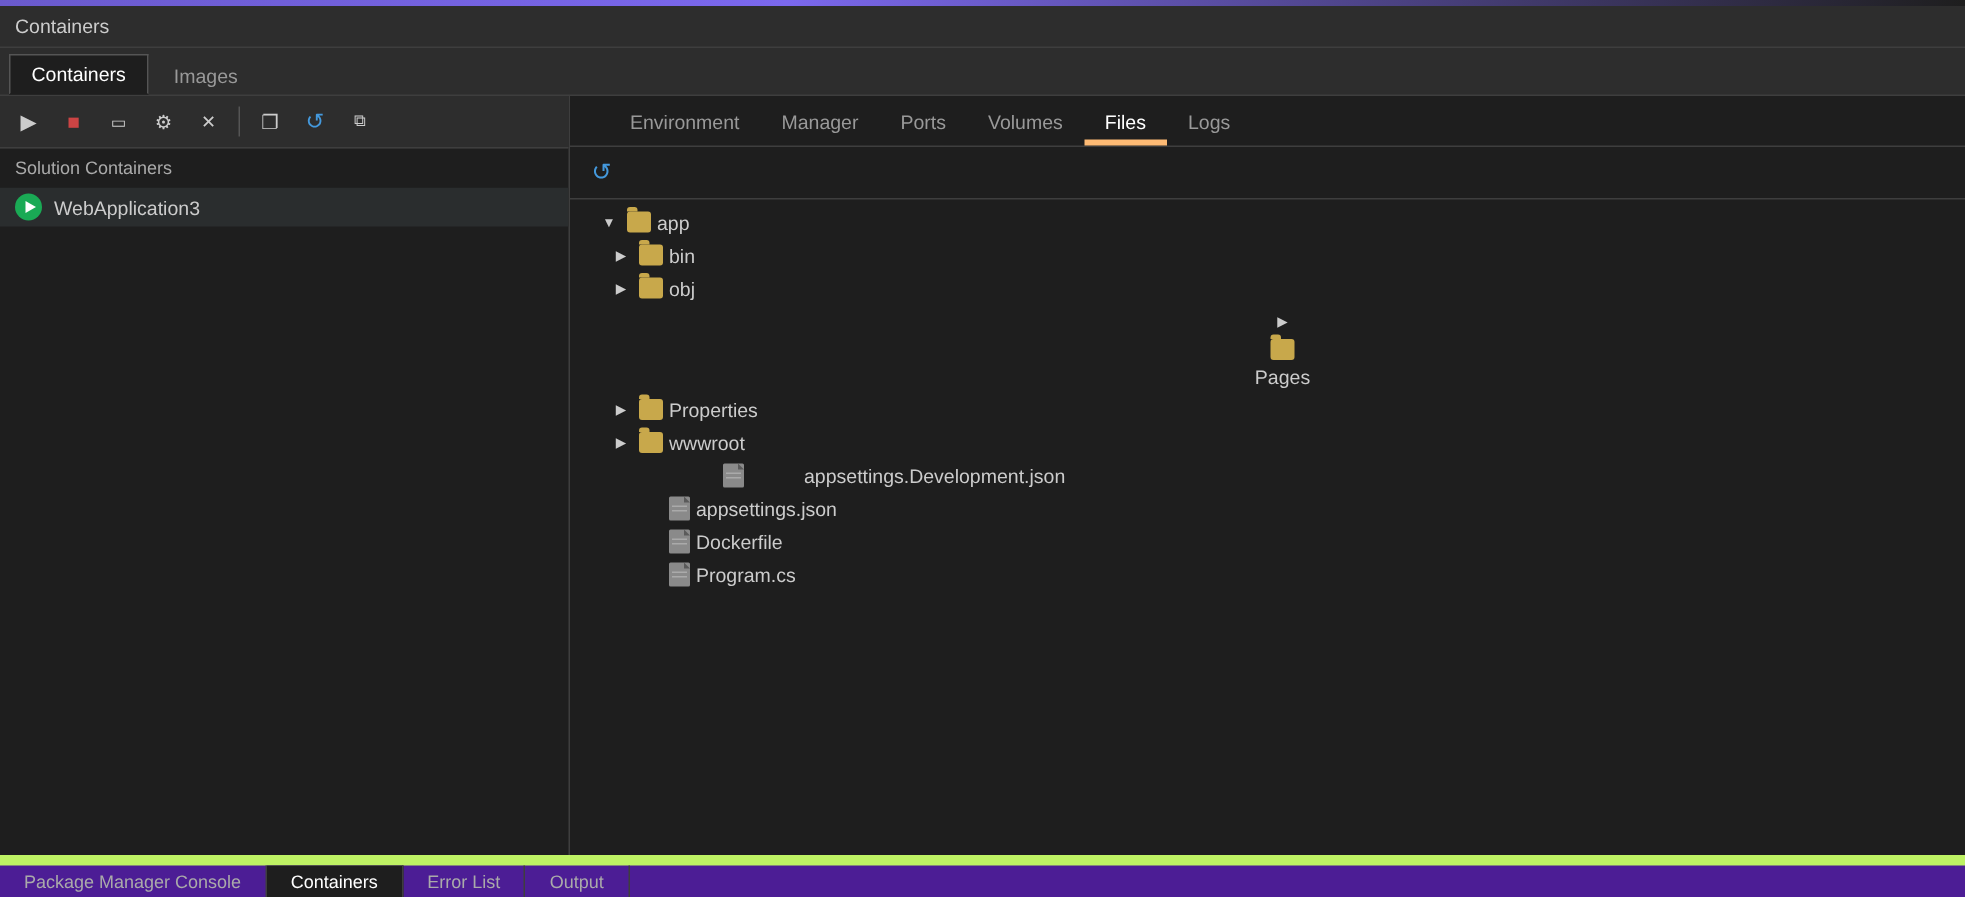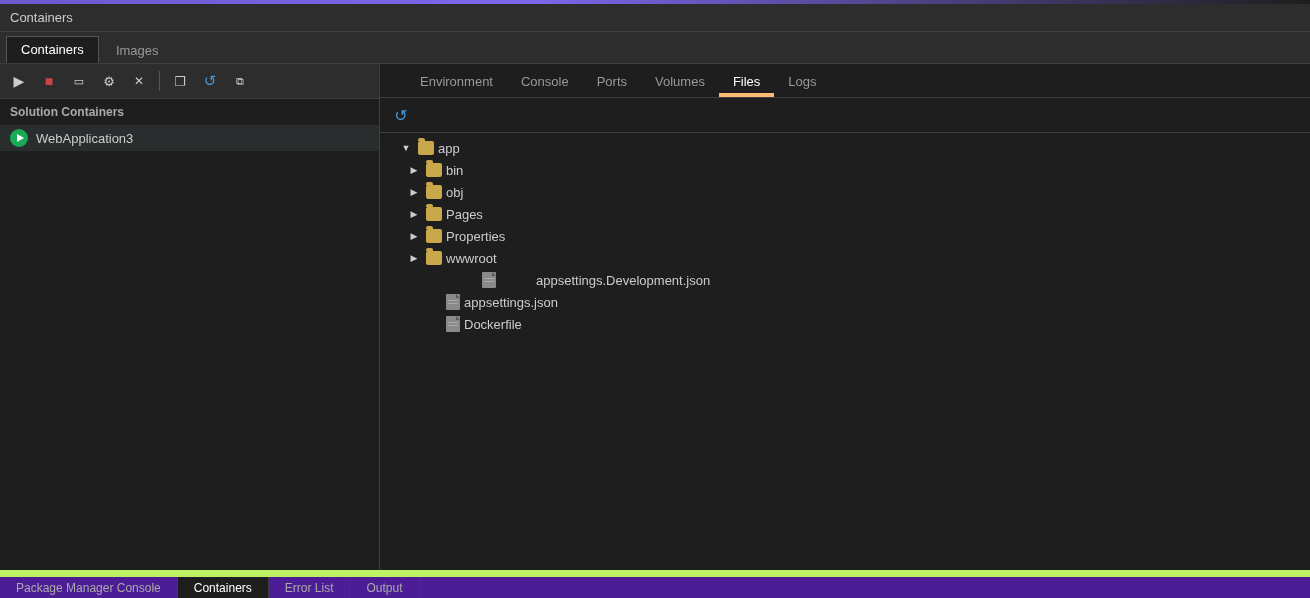--- a/index.html
+++ b/index.html
@@ -116,21 +116,21 @@
       height: 20px;
       background: #555555;
       margin: 0 3px;
     }
 
     
     .section-label {
       padding: 6px 10px;
       font-size: 12px;
       color: #aaaaaa;
-      font-weight: 700;
+      font-weight: 400;
       text-transform: none;
     }
 
     
     .container-list {
       flex: 1;
       overflow-y: auto;
     }
 
     .container-item {
@@ -380,21 +380,21 @@
         <span>WebApplication3</span>
       </div>
     </div>
 
   </div>
 
   <div class="right-panel">
 
     <div class="detail-tabs">
       <div class="detail-tab">Environment</div>
-      <div class="detail-tab">Console</div>
+      <div class="detail-tab">Manager</div>
       <div class="detail-tab">Ports</div>
       <div class="detail-tab">Volumes</div>
       <div class="detail-tab active">Files</div>
       <div class="detail-tab">Logs</div>
     </div>
 
     <div class="detail-toolbar">
       <button class="refresh-btn" title="Refresh">↺</button>
     </div>
 
@@ -411,21 +411,21 @@
         <span class="folder-icon"></span>
         <span class="tree-label">bin</span>
       </div>
 
       <div class="tree-item" style="padding-left: 26px;">
         <span class="tree-arrow collapsed"></span>
         <span class="folder-icon"></span>
         <span class="tree-label">obj</span>
       </div>
 
-      <div class="tree-item" style="padding-left: 26px;">
+      <div class="tree-item" style="padding-left: 26px; flex-direction: column;">
         <span class="tree-arrow collapsed"></span>
         <span class="folder-icon"></span>
         <span class="tree-label">Pages</span>
       </div>
 
       <div class="tree-item" style="padding-left: 26px;">
         <span class="tree-arrow collapsed"></span>
         <span class="folder-icon"></span>
         <span class="tree-label">Properties</span>
       </div>
@@ -453,20 +453,27 @@
       </div>
 
       <div class="tree-item" style="padding-left: 46px;">
         <span class="tree-arrow empty"></span>
         <span class="file-icon">
           <span class="file-icon-lines"></span>
         </span>
         <span class="tree-label">Dockerfile</span>
       </div>
 
+      <div class="tree-item" style="padding-left: 46px;">
+        <span class="tree-arrow empty"></span>
+        <span class="file-icon">
+          <span class="file-icon-lines"></span>
+        </span>
+        <span class="tree-label">Program.cs</span>
+      </div>
 
     </div>
 
   </div>
 
 </div>
 
 <div class="bottom-tabs">
   <div class="bottom-tab">Package Manager Console</div>
   <div class="bottom-tab active">Containers</div>

